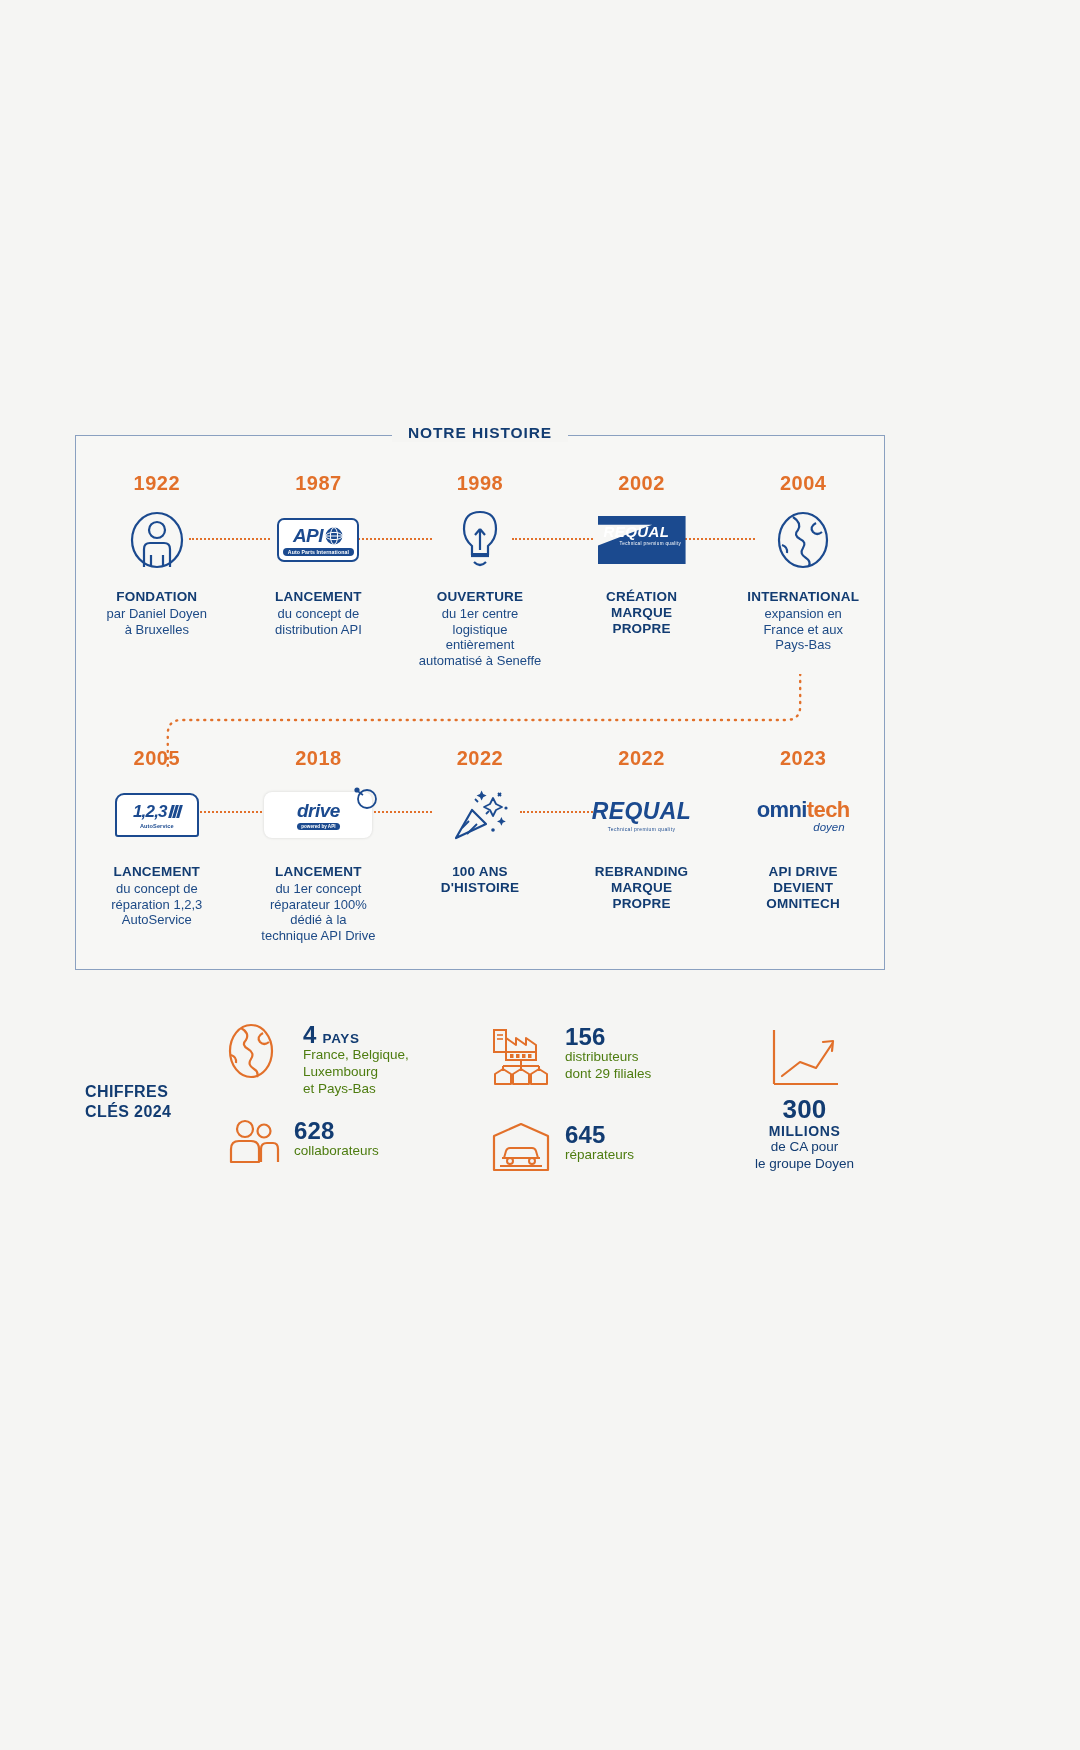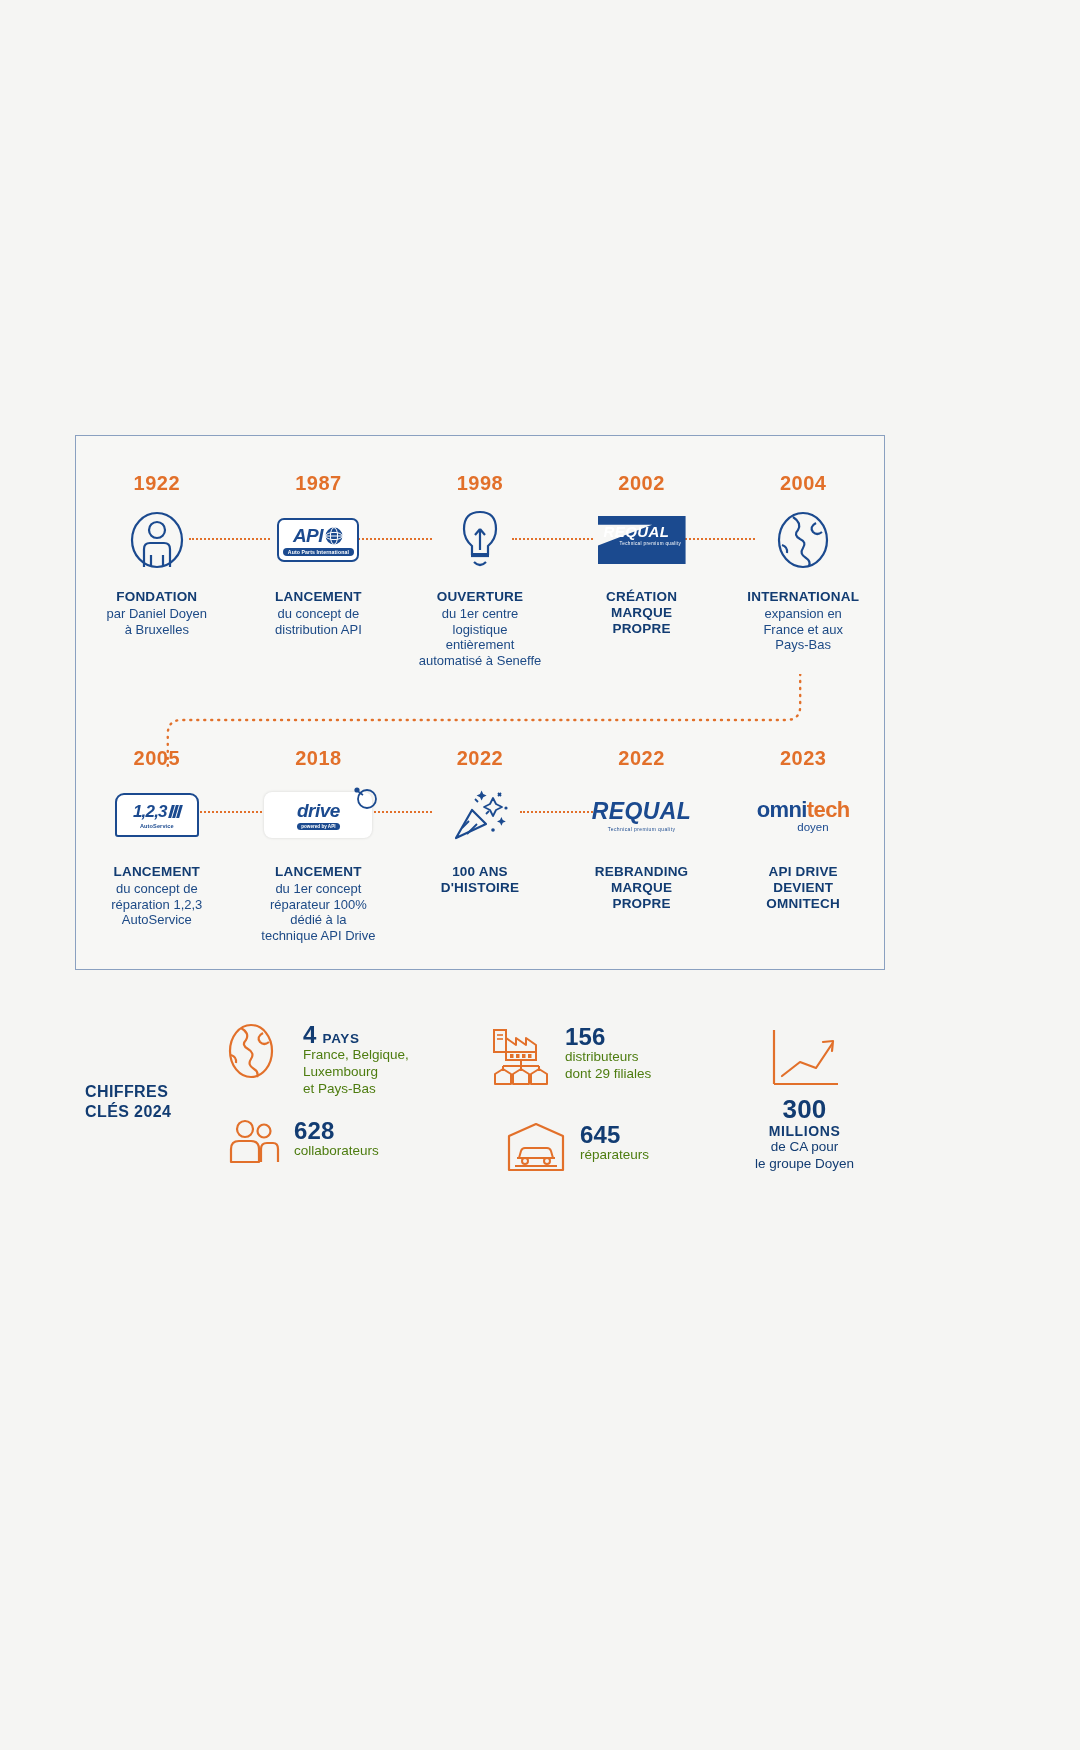--- a/index.html
+++ b/index.html
@@ -183,21 +183,21 @@
   .drive-word { font-size: 19px; font-weight: bold; font-style: italic; color: #1b4a8f; letter-spacing: -0.5px; }
   .drive-tag {
     font-size: 4.6px; font-weight: bold; color: #ffffff;
     background: #1b4a8f; padding: 1px 4px; border-radius: 4px;
     margin-top: 1px; white-space: nowrap;
   }
 
   .omnitech { display: flex; flex-direction: column; align-items: flex-end; }
   .omni-word { font-size: 22px; font-weight: bold; color: #1b4a8f; letter-spacing: -0.6px; }
   .omni-word .tech { color: #e2702a; }
-  .omni-sub { font-size: 11.5px; color: #1b4a8f; margin-top: -2px; margin-right: 21px; }
+  .omni-sub { font-size: 11.5px; color: #1b4a8f; font-style: italic; margin-top: -2px; margin-right: 5px; }
 
   
   .figures {
     position: absolute;
     left: 75px;
     top: 1010px;
     width: 810px;
     height: 190px;
   }
 
@@ -224,37 +224,40 @@
   .fig-text .desc {
     font-size: 13.5px; color: #4d7c0f; line-height: 1.24; white-space: pre-line;
   }
   .fig-text .desc-navy {
     font-size: 13.5px; color: #123c72; line-height: 1.24; white-space: pre-line;
   }
 
   .fig-countries { left: 152px; top: 12px; gap: 28px; }
   .fig-staff     { left: 152px; top: 108px; }
   .fig-distrib   { left: 415px; top: 14px; }
-  .fig-repair    { left: 430px; top: 112px; }
+  .fig-repair    { left: 415px; top: 112px; }
   .fig-turnover  { left: 680px; top: 18px; flex-direction: column; align-items: center; gap: 6px; }
 
   .fig-turnover .fig-text { text-align: center; }
   .fig-turnover .big { font-size: 26px; }
   .fig-turnover .unit-line {
     font-size: 14px; font-weight: bold; color: #123c72; letter-spacing: 0.6px;
   }
   .fig-turnover .desc-navy { font-size: 13.5px; }
 
   svg { display: block; }
 </style>
 </head>
 <body>
 
 <div class="timeline-panel">
 
+  <div class="panel-title-wrap">
+    <div class="panel-title">NOTRE HISTOIRE</div>
+  </div>
 
   <div class="row row-1">
 
     <div class="connector" style="left:14%;width:10%;"></div>
     <div class="connector" style="left:34%;width:10%;"></div>
     <div class="connector" style="left:54%;width:10%;"></div>
     <div class="connector" style="left:74%;width:10%;"></div>
 
     <div class="cell">
       <div class="year">1922</div>

